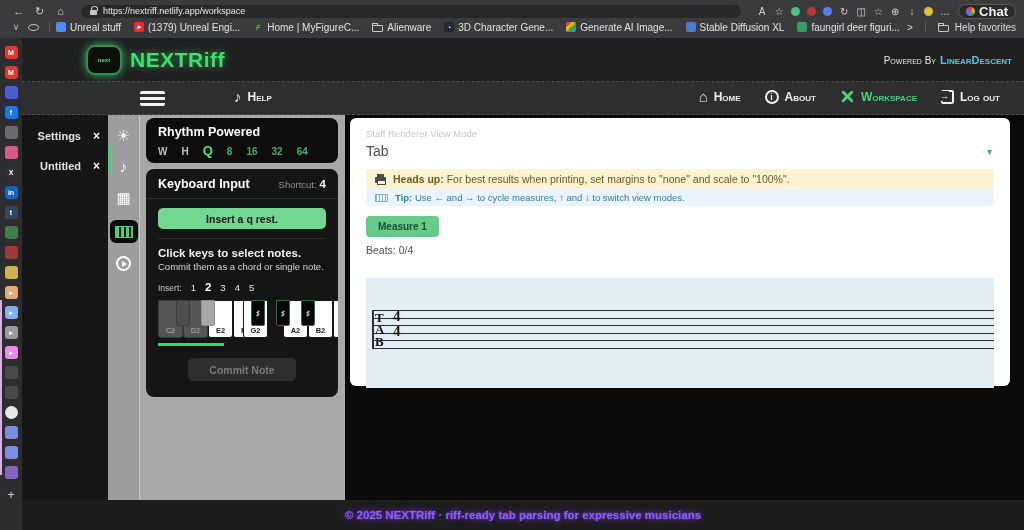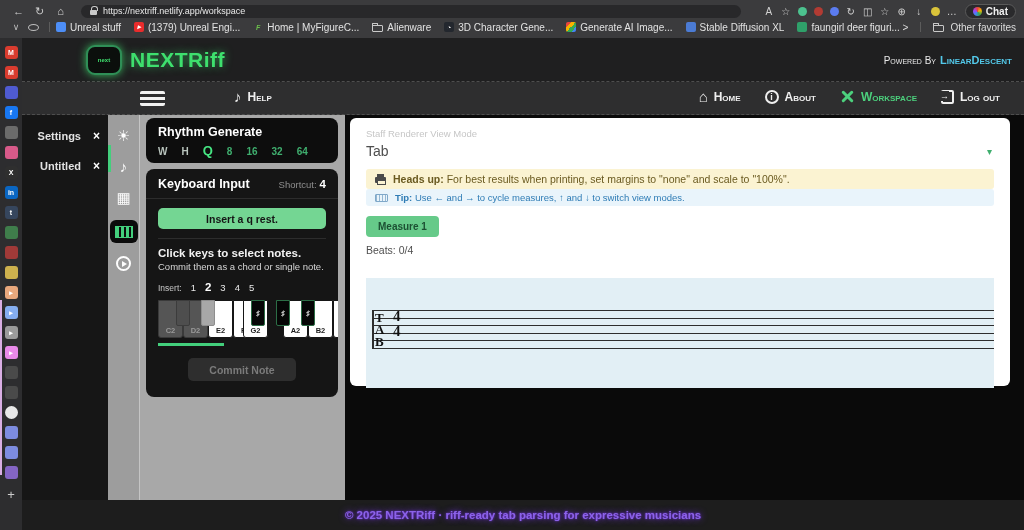--- a/index.html
+++ b/index.html
@@ -10,21 +10,21 @@
   .chrome { position:absolute; top:0; left:0; right:0; height:38px; background:#3b3b3d; z-index:5; }
   .row1 { display:flex; align-items:center; height:19px; padding:3px 8px 0 8px; }
   .navglyph { color:#cfcfcf; font-size:11px; width:21px; text-align:center; flex:0 0 auto; }
   .addr { flex:0 1 660px; height:13px; background:#28282a; border-radius:7px; display:flex; align-items:center; gap:6px; padding:0 9px; margin:0 10px; }
   .lock { position:relative; width:7px; height:5px; background:#c9c9c9; border-radius:1px; margin-top:3px; flex:0 0 auto; }
   .lock::before { content:""; position:absolute; top:-4px; left:1px; width:5px; height:4px; border:1px solid #c9c9c9; border-bottom:none; border-radius:3px 3px 0 0; }
   .url { font-size:9px; color:#e9e9e9; white-space:nowrap; }
   .acticons { display:flex; align-items:center; gap:7px; margin-left:auto; }
   .act { color:#d2d2d2; font-size:10px; text-align:center; min-width:10px; }
   .extdot { width:9px; height:9px; border-radius:50%; }
-  .chatpill { display:flex; align-items:center; gap:4px; background:#2a2a2c; border:1px solid #5a5a5a; border-radius:8px; height:15px; padding:0 7px; color:#f0f0f0; font-size:10px; font-weight:bold; }
+  .chatpill { display:flex; align-items:center; gap:4px; background:#2a2a2c; border:1px solid #5a5a5a; border-radius:8px; height:15px; padding:0 7px; color:#f0f0f0; font-size:13px; font-weight:bold; }
   .chatlogo { width:9px; height:9px; border-radius:50%; background:conic-gradient(#e8453c,#f5b400,#34a853,#4285f4,#a142f4,#e8453c); }
   .row2 { display:flex; align-items:center; height:16px; padding:0 8px; }
   .bmchev { color:#bdbdbd; font-size:9px; width:16px; text-align:center; }
   .eye { width:11px; height:7px; border:1px solid #bdbdbd; border-radius:50%; margin:0 4px; }
   .vsep { width:1px; height:10px; background:#5c5c5c; margin:0 6px; }
   .bmlist { display:flex; align-items:center; gap:13px; flex:1; overflow:hidden; }
   .bm { display:flex; align-items:center; gap:4px; font-size:10px; color:#e2e2e2; white-space:nowrap; }
   .fav { width:10px; height:10px; border-radius:2px; display:flex; align-items:center; justify-content:center; font-size:7px; font-weight:bold; color:#fff; flex:0 0 auto; }
   .fav.rainbow { background:linear-gradient(135deg,#e8453c 0 25%,#f5b400 25% 50%,#34a853 50% 75%,#4285f4 75% 100%); }
   .folder-ico { position:relative; width:11px; height:7px; border:1px solid #c9c9c9; border-radius:1px; margin-top:2px; flex:0 0 auto; }
@@ -202,21 +202,21 @@
           </span>
           <span class="bm">
             <i class="fav" style="background: rgb(47, 160, 106);"></i>
             <span>faungirl deer figuri...</span>
           </span>
         </div>
       <div class="bmright">
         <span>&gt;</span>
         <span class="vsep"></span>
         <span class="folder-ico"></span>
-        <span>Other favorites</span>
+        <span>Help favorites</span>
       </div>
     </div>
   </div>
 
   <div class="sidebar">
     <span class="sb-scroll"></span>
     <div style="display:flex;flex-direction:column;gap:7px;align-items:center;">
         <span class="sb-ico" style="background: rgb(217, 60, 47);">M</span>
         <span class="sb-ico" style="background: rgb(217, 60, 47);">M</span>
         <span class="sb-ico" style="background: rgb(79, 91, 208);"></span>
@@ -298,21 +298,21 @@
         <span class="tool">♪</span>
         <span class="tool">▦</span>
         <span class="pianotool">
             <span class="keysglyph"></span>
           </span>
         <span class="playtool"></span>
       </div>
       <span class="tool-scroll"></span>
 
       <div class="rhythm">
-        <div class="rtitle">Rhythm Generate</div>
+        <div class="rtitle">Rhythm Powered</div>
         <div class="durrow">
             <span class="dur dim">W</span>
             <span class="dur dim">H</span>
             <span class="dur active">Q</span>
             <span class="dur norm">8</span>
             <span class="dur norm">16</span>
             <span class="dur norm">32</span>
             <span class="dur norm">64</span>
           </div>
       </div>

